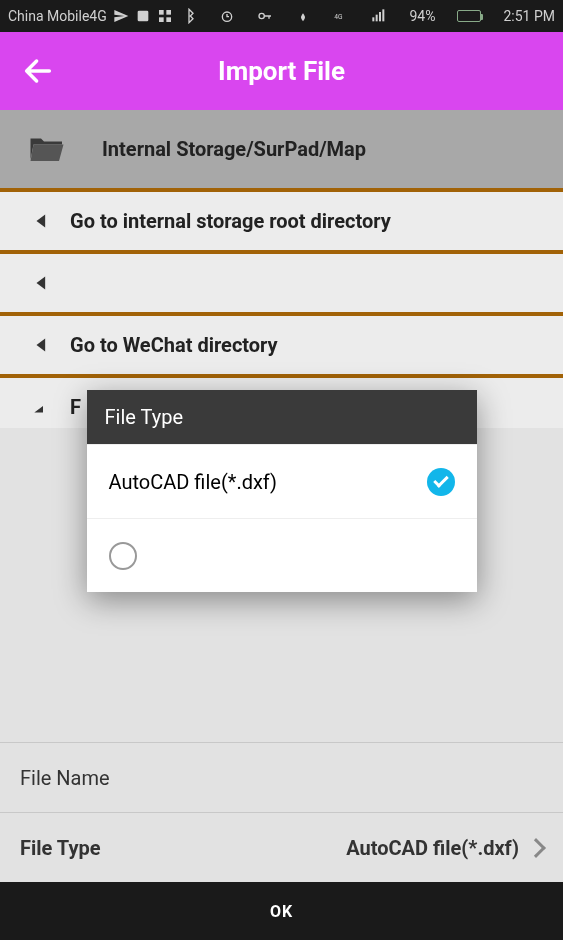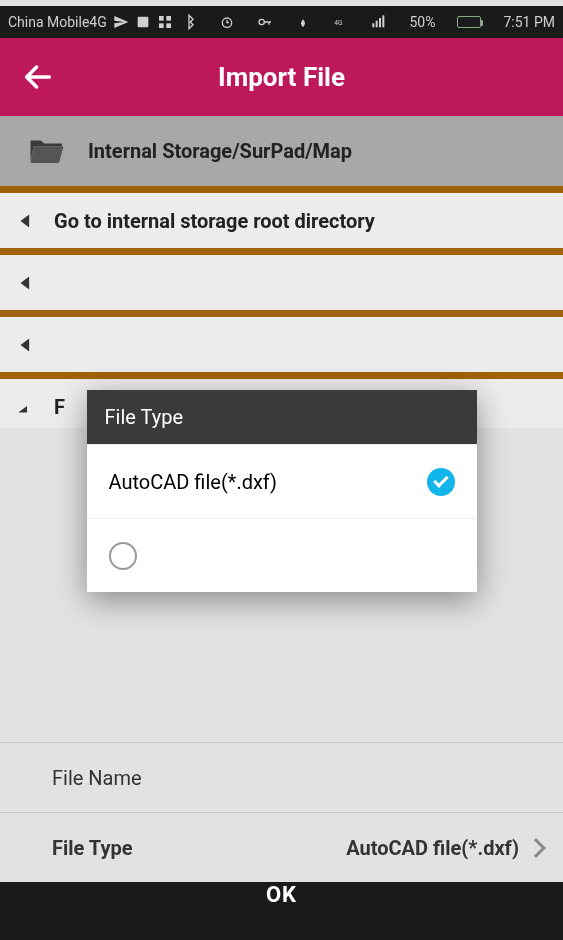--- a/index.html
+++ b/index.html
@@ -1,50 +1,50 @@
 <!DOCTYPE html>
 <html><head>
   <meta charset="utf-8">
   <style>
     * { margin: 0; padding: 0; box-sizing: border-box; font-family: -apple-system, BlinkMacSystemFont, "Segoe UI", Roboto, Helvetica, Arial, sans-serif; }
     body { width: 563px; height: 940px; background: #e2e2e2; overflow: hidden; position: relative; }
 
     
-    .status-bar { height: 32px; background: #1a1a1a; color: #d0d0d0; display: flex; align-items: center; justify-content: space-between; padding: 0 8px; font-size: 14px; margin-top: 6px; }
+    .status-bar { height: 32px; background: #1a1a1a; color: #d0d0d0; display: flex; align-items: center; justify-content: space-between; padding: 0 8px; font-size: 14px; }
     .status-left { display: flex; align-items: center; gap: 6px; }
     .status-right { display: flex; align-items: center; gap: 22px; }
     .small-icon { width: 16px; height: 16px; fill: #d0d0d0; }
     .battery { width: 24px; height: 12px; border: 1px solid #8a8; border-radius: 2px; position: relative; display: inline-block; }
     .battery::after { content:''; position:absolute; right:-3px; top:3px; width:2px; height:6px; background:#8a8; border-radius:0 1px 1px 0;}
     .battery-fill { height: 100%; width: 50%; background: #6c6; }
 
     
-    .header { height: 78px; background: #be185d; color: #fff; display: flex; align-items: center; position: relative; }
+    .header { height: 78px; background: #d946ef; color: #fff; display: flex; align-items: center; position: relative; }
     .back-arrow { width: 40px; height: 40px; margin-left: 18px; display:flex; align-items:center; justify-content:center; cursor:pointer; }
     .header-title { position: absolute; left: 50%; transform: translateX(-50%); font-size: 26px; font-weight: 700; }
 
     
-    .path-row { height: 70px; background: #a8a8a8; display: flex; align-items: center; padding-left: 28px; gap: 22px; }
+    .path-row { height: 78px; background: #a8a8a8; display: flex; align-items: center; padding-left: 28px; gap: 36px; }
     .folder-icon { width: 38px; height: 30px; fill: #3a3a3a; }
     .path-text { font-size: 20px; font-weight: 700; color: #222; }
 
     
-    .dir-item { height: 62px; background: #ececec; display: flex; align-items: center; padding-left: 14px; gap: 14px; border-top: 7px solid #a16207; }
+    .dir-item { height: 62px; background: #ececec; display: flex; align-items: center; padding-left: 30px; gap: 14px; border-top: 4px solid #a16207; }
     .dir-text { font-size: 20px; font-weight: 700; color: #222; }
     .go-icon { width: 26px; height: 20px; fill: #333; }
 
     
     .lower { position:absolute; bottom:0; left:0; right:0; }
     .field-row { height: 70px; background: #e2e2e2; display: flex; align-items: center; padding: 0 20px; border-top: 1px solid #c8c8c8; font-size: 20px; color: #333; }
     .field-row.strong { font-weight: 700; }
-    .field-label { flex: 1; margin-left: 32px; }
+    .field-label { flex: 1; }
     .field-value { display:flex; align-items:center; gap:10px; font-weight:700; }
     .chevron { width: 14px; height: 14px; border-right: 3px solid #888; border-top: 3px solid #888; transform: rotate(45deg); }
 
-    .ok-bar { height: 58px; background: #1a1a1a; display:flex; align-items:flex-start; justify-content:center; color:#fff; font-size: 22px; font-weight: 700; letter-spacing: 1px; }
+    .ok-bar { height: 58px; background: #1a1a1a; display:flex; align-items:center; justify-content:center; color:#fff; font-size: 16px; font-weight: 700; letter-spacing: 1px; }
 
     
     .modal-overlay { position:absolute; inset:0; background: transparent; display:flex; align-items:flex-start; justify-content:center; padding-top: 390px; pointer-events:none;}
     .modal { width: 390px; background: #fff; box-shadow: 0 8px 30px rgba(0,0,0,0.4); pointer-events:auto; }
     .modal-title { background: #3a3a3a; color: #fff; height: 54px; display:flex; align-items:center; padding-left: 18px; font-size: 20px; }
     .modal-item { height: 74px; display:flex; align-items:center; justify-content:space-between; padding: 0 22px; font-size: 20px; border-top: 1px solid #eee; }
     .modal-item:first-of-type { border-top: none; }
     .radio { width: 28px; height: 28px; border-radius: 50%; display:flex; align-items:center; justify-content:center; }
     .radio.selected { background:#12b6ea; }
     .radio.unselected { border: 2px solid #999; }
@@ -88,23 +88,23 @@
       </svg>
     <svg class="small-icon" viewBox="0 0 24 24">
         <text x="2" y="16" font-size="10" fill="#d0d0d0">4G</text>
       </svg>
     <svg class="small-icon" viewBox="0 0 24 24">
         <rect x="2" y="14" width="3" height="6"></rect>
         <rect x="7" y="10" width="3" height="10"></rect>
         <rect x="12" y="6" width="3" height="14"></rect>
         <rect x="17" y="2" width="3" height="18"></rect>
       </svg>
-    <span>50%</span>
+    <span>94%</span>
     <span class="battery"><span class="battery-fill"></span></span>
-    <span>7:51 PM</span>
+    <span>2:51 PM</span>
   </div>
 </div>
 
 <div class="header">
   <div class="back-arrow">
     <svg width="34" height="34" viewBox="0 0 24 24">
         <path d="M20 12H4m0 0l7-7M4 12l7 7" stroke="#fff" stroke-width="2.5" fill="none" stroke-linecap="round" stroke-linejoin="round"></path>
       </svg>
   </div>
   <div class="header-title">Import File</div>
@@ -126,20 +126,21 @@
 </div>
 <div class="dir-item">
   <svg class="go-icon" viewBox="0 0 24 18">
       <path d="M2 9h6V3l8 6-8 6v-6H2l3-3-3 3z" transform="scale(-1,1) translate(-22,0)"></path>
     </svg>
 </div>
 <div class="dir-item">
   <svg class="go-icon" viewBox="0 0 24 18">
       <path d="M2 9h6V3l8 6-8 6v-6H2l3-3-3 3z" transform="scale(-1,1) translate(-22,0)"></path>
     </svg>
+  <span class="dir-text">Go to WeChat directory</span>
 </div>
 <div class="dir-item">
   <svg class="go-icon" viewBox="0 0 24 18">
       <path d="M4 14h6V8l8 6H4z" transform="scale(-1,1) translate(-22,0)"></path>
     </svg>
   <span class="dir-text">F</span>
 </div>
 
 <div class="blank-fill"></div>
 

